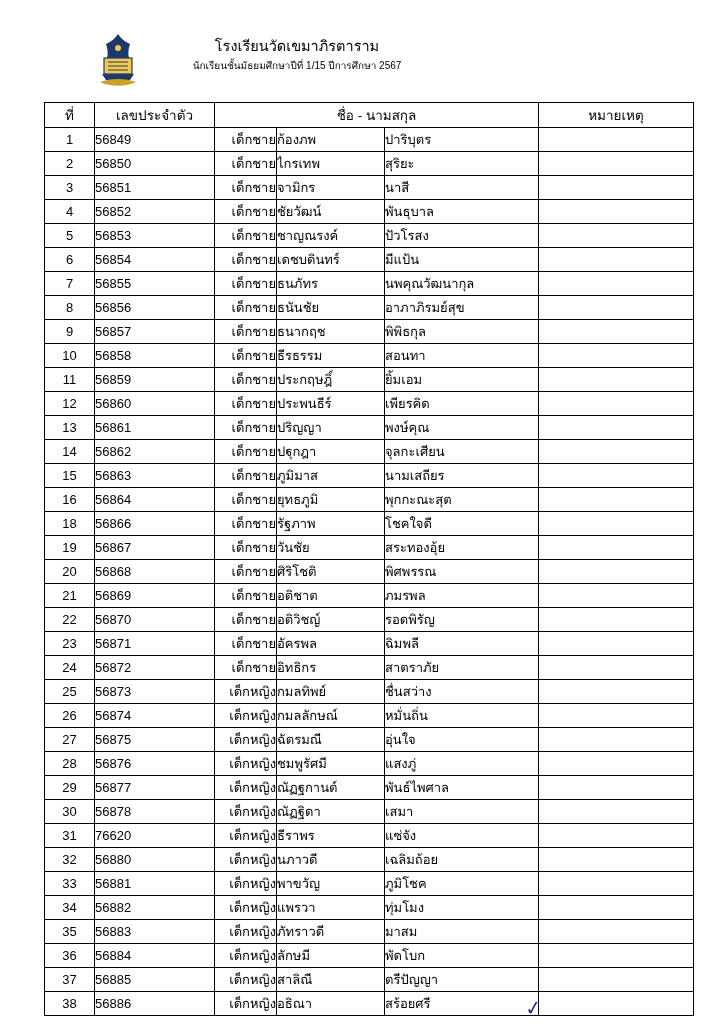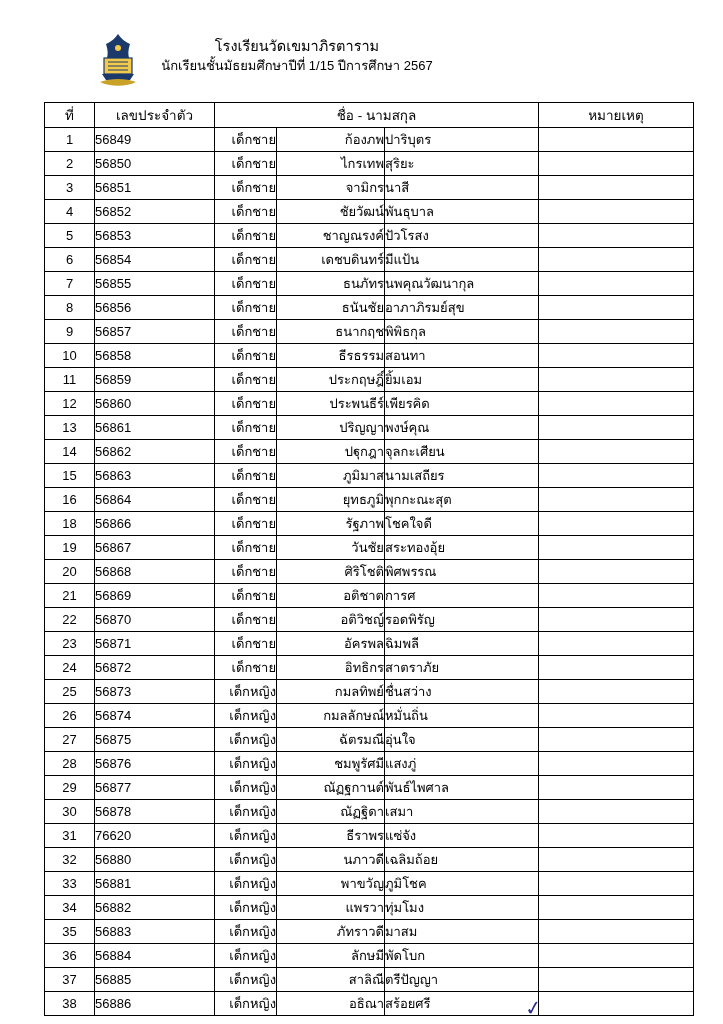--- a/index.html
+++ b/index.html
@@ -38,21 +38,21 @@
   .header-text {
     text-align: center;
     padding-top: 6px;
   }
   .school-name {
     font-size: 14.5px;
     line-height: 20px;
     white-space: nowrap;
   }
   .class-line {
-    font-size: 13px;
+    font-size: 10px;
     line-height: 20px;
     white-space: nowrap;
   }
   table.roster {
     border-collapse: collapse;
     width: 100%;
     table-layout: fixed;
   }
   table.roster th, table.roster td {
     border: 1px solid #000;
@@ -74,21 +74,21 @@
   col.c-note { width: 155px; }
 
   td.no { text-align: center; }
   td.id { text-align: left; }
   td.title {
     text-align: right;
     padding-left: 5px;
     border-right: none;
   }
   td.fname {
-    text-align: right;
+    text-align: left;
     border-left: none;
     border-right: none;
     padding-left: 2px;
   }
   td.lname {
     text-align: left;
     border-left: none;
     padding-left: 4px;
     margin-left: 40px;
   }
@@ -293,21 +293,21 @@
           <td class="title">เด็กชาย</td>
           <td class="fname">ศิริโชติ</td>
           <td class="lname">พิศพรรณ</td>
           <td class="note"></td>
         </tr>
         <tr>
           <td class="no">21</td>
           <td class="id">56869</td>
           <td class="title">เด็กชาย</td>
           <td class="fname">อติชาต</td>
-          <td class="lname">การศ</td>
+          <td class="lname">ภมรพล</td>
           <td class="note"></td>
         </tr>
         <tr>
           <td class="no">22</td>
           <td class="id">56870</td>
           <td class="title">เด็กชาย</td>
           <td class="fname">อติวิชญ์</td>
           <td class="lname">รอดพิรัญ</td>
           <td class="note"></td>
         </tr>

